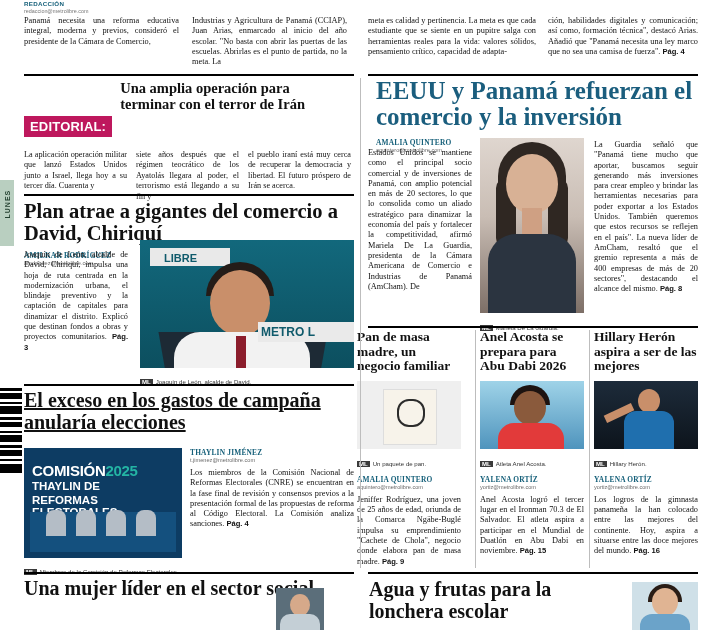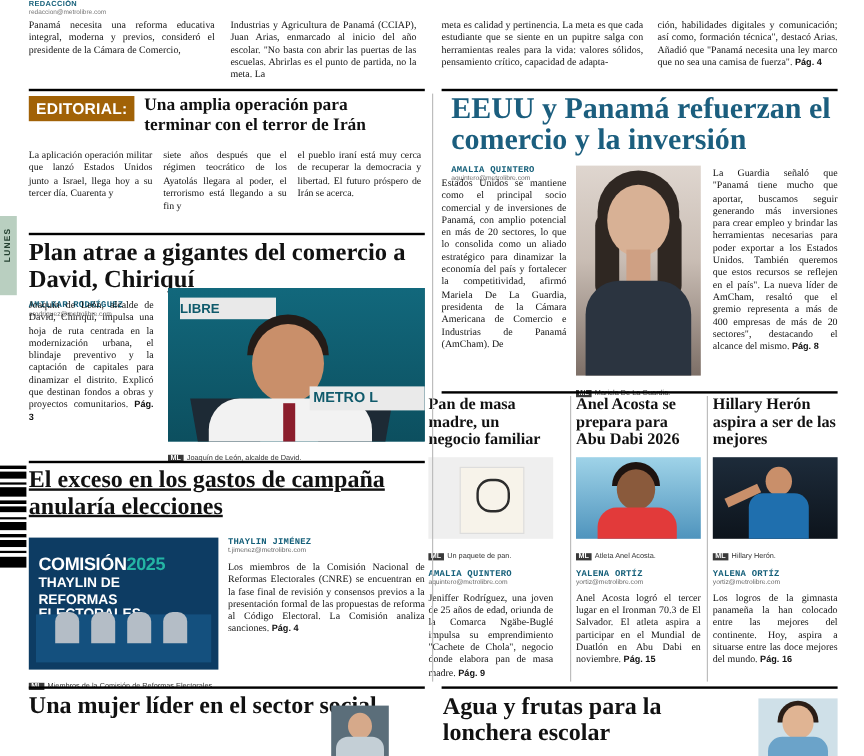--- a/index.html
+++ b/index.html
@@ -6,40 +6,40 @@
   body{
     width:720px;height:630px;overflow:hidden;
     background:#ffffff;
     font-family:"Liberation Serif", serif;
     color:#111;
   }
   .page{position:relative;width:720px;height:630px;}
 
   
   .body-txt{font-size:8.3px;line-height:10.3px;text-align:justify;}
-  .byline-name{font-family:Liberation Mono, monospace;font-size:7.4px;font-weight:bold;color:#16607a;letter-spacing:.2px;}
+  .byline-name{font-family:Liberation Serif, serif;font-size:7.4px;font-weight:bold;color:#16607a;letter-spacing:.2px;}
   .byline-mail{font-family:"Liberation Sans",sans-serif;font-size:5.6px;color:#6a6a6a;}
   .cap{font-family:"Liberation Sans",sans-serif;font-size:6.1px;color:#333;}
   .ml-tag{display:inline-block;font-family:"Liberation Sans",sans-serif;font-size:6px;font-weight:bold;color:#fff;background:#3a3a3a;padding:0 2px;margin-right:3px;}
   .pag{font-family:"Liberation Sans",sans-serif;font-weight:bold;font-size:7.6px;}
 
   
   .topstrip{position:absolute;left:0;top:0;width:720px;height:72px;}
   .redac{position:absolute;left:24px;top:0px;font-family:"Liberation Sans",sans-serif;font-size:6.2px;font-weight:bold;color:#16607a;letter-spacing:.3px;}
   .redacmail{position:absolute;left:24px;top:8px;font-family:"Liberation Sans",sans-serif;font-size:5.4px;color:#777;}
   .tcol{position:absolute;top:16px;}
   .tcol.c1{left:24px;width:155px;}
   .tcol.c2{left:192px;width:155px;}
   .tcol.c3{left:368px;width:168px;}
   .tcol.c4{left:548px;width:150px;}
 
   
   .edbox{position:absolute;left:24px;top:80px;width:330px;height:115px;}
   .edlabelrow{display:flex;align-items:flex-start;}
-  .edlabel{background:#a16207;color:#fff;font-family:"Liberation Sans",sans-serif;font-weight:bold;font-size:13px;padding:3px 6px;letter-spacing:.2px;}
+  .edlabel{background:#be185d;color:#fff;font-family:"Liberation Sans",sans-serif;font-weight:bold;font-size:13px;padding:3px 6px;letter-spacing:.2px;margin-top:36px;}
   .edhead{font-family:"Liberation Serif",serif;font-weight:bold;font-size:14.5px;line-height:16px;margin-left:8px;max-width:215px;}
   .edcols{display:flex;gap:9px;margin-top:13px;}
   .edcols div{width:103px;font-size:8.2px;line-height:10.4px;text-align:justify;}
 
   
   .eeuu{position:absolute;left:376px;top:78px;width:330px;}
   .eeuu h1{margin:0;font-size:25px;line-height:26px;font-weight:bold;color:#1b5e7e;font-family:"Liberation Serif",serif;}
   .eeuu-byl{margin-top:8px;}
   .eeuu-body{position:absolute;left:368px;top:148px;width:104px;}
   .eeuu-right{position:absolute;left:594px;top:140px;width:104px;}
@@ -53,21 +53,21 @@
   .eeuu-cap{position:absolute;left:480px;top:316px;width:104px;}
 
   
   .plan{position:absolute;left:24px;top:200px;width:330px;}
   .plan h2{margin:0;font-size:20.5px;line-height:22px;font-weight:bold;font-family:"Liberation Serif",serif;}
   .plan-byl{margin-top:7px;}
   .plan-body{position:absolute;left:24px;top:250px;width:104px;}
   .plan-photo{position:absolute;left:140px;top:240px;width:214px;height:128px;background:#0f5a6b;overflow:hidden;}
   .pp-sky{position:absolute;left:0;top:0;width:214px;height:128px;background:linear-gradient(180deg,#12687c 0%,#0c4f5f 100%);}
   .pp-sign{position:absolute;left:10px;top:8px;width:80px;height:18px;background:#e9e9e9;}
-  .pp-sign span{font-family:"Liberation Sans",sans-serif;font-size:11px;font-weight:bold;color:#0f5a6b;padding-left:0;}
+  .pp-sign span{font-family:"Liberation Sans",sans-serif;font-size:11px;font-weight:bold;color:#0f5a6b;padding-left:14px;}
   .pp-sign2{position:absolute;left:118px;top:82px;width:96px;height:20px;background:#eaeaea;}
   .pp-sign2 span{font-family:"Liberation Sans",sans-serif;font-size:12px;font-weight:bold;color:#0f5a6b;padding-left:3px;}
   .pp-face{position:absolute;left:70px;top:30px;width:60px;height:66px;border-radius:30px/33px;background:#c98f6a;}
   .pp-hair{position:absolute;left:66px;top:22px;width:68px;height:34px;border-radius:34px 34px 0 0;background:#241c18;}
   .pp-shirt{position:absolute;left:34px;top:92px;width:136px;height:40px;background:#f2f2f2;border-radius:26px 26px 0 0;}
   .pp-tie{position:absolute;left:96px;top:96px;width:10px;height:36px;background:#8b1d2c;}
   .pp-suit-l{position:absolute;left:22px;top:92px;width:52px;height:40px;background:#1d2a35;transform:skewX(10deg);}
   .pp-suit-r{position:absolute;left:128px;top:92px;width:56px;height:40px;background:#1d2a35;transform:skewX(-10deg);}
   .plan-cap{position:absolute;left:140px;top:370px;width:214px;}
 

